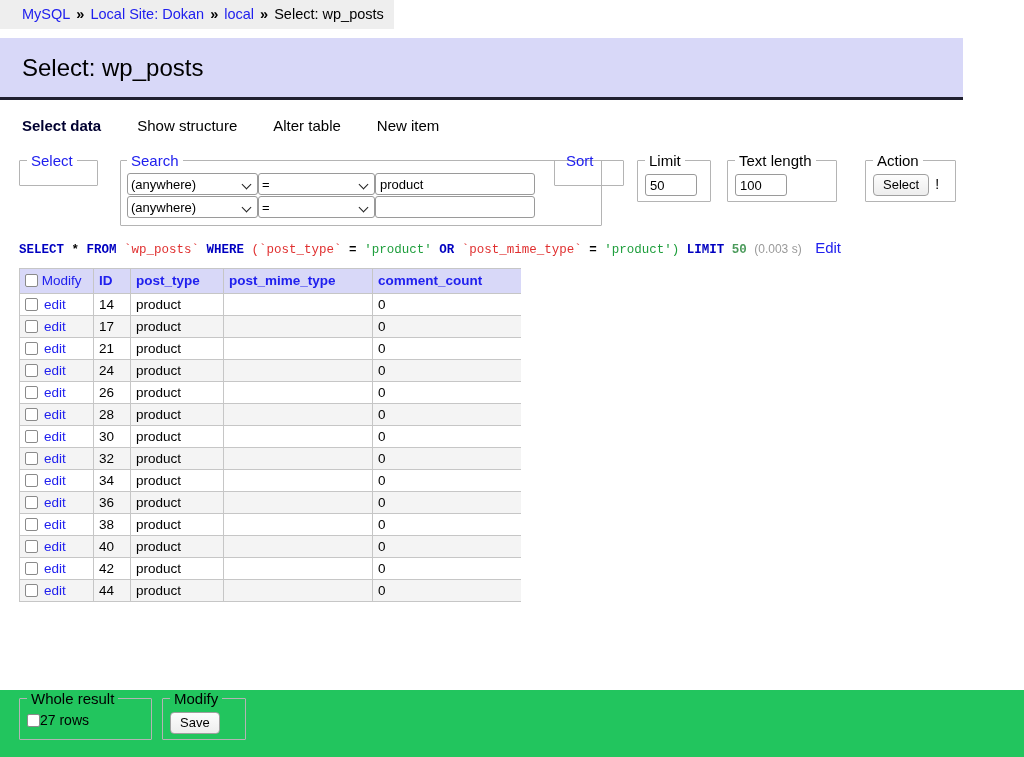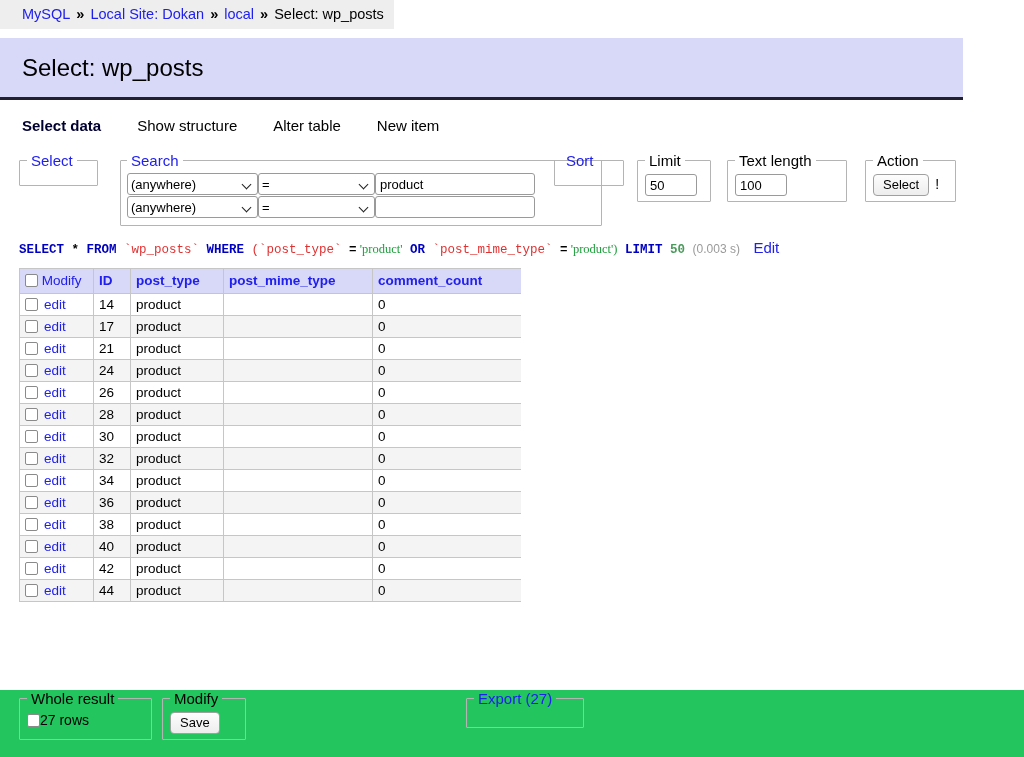--- a/index.html
+++ b/index.html
@@ -91,21 +91,21 @@
     font-size: 15px;
     color: #2020ee;
     white-space: nowrap;
   }
   fieldset.box > legend.plain { color: #000000; }
 
   #fs-select { left: 19px; top: 10px; width: 79px; height: 34px; }
   #fs-search { left: 120px; top: 10px; width: 482px; height: 74px; padding: 4px 6px 6px 6px; }
   #fs-sort   { left: 554px; top: 10px; width: 70px; height: 34px; }
   #fs-limit  { left: 637px; top: 10px; width: 74px; height: 50px; }
-  #fs-length { left: 727px; top: 10px; width: 120px; height: 50px; }
+  #fs-length { left: 727px; top: 10px; width: 110px; height: 50px; }
   #fs-action { left: 865px; top: 10px; width: 91px; height: 50px; }
 
   .search-row {
     display: flex;
     align-items: center;
     margin-bottom: 1px;
   }
   .search-row:last-child { margin-bottom: 0; }
   select.sel {
     font-family: "Liberation Sans", sans-serif;
@@ -170,21 +170,21 @@
   
   #sql-line {
     margin: 14px 0 0 19px;
     font-family: "Liberation Mono", monospace;
     font-size: 12.5px;
     line-height: 15px;
     white-space: nowrap;
   }
   #sql-line .kw   { color: #0000c0; font-weight: bold; }
   #sql-line .idn  { color: #e03030; }
-  #sql-line .str  { color: #1e9e3c; font-family: Liberation Serif, serif; }
+  #sql-line .str  { color: #1e9e3c; }
   #sql-line .num  { color: #4a9a5a; font-weight: bold; }
   #sql-line .pun  { color: #000000; font-weight: bold; }
   #sql-line .time { color: #9a9a9a; font-family: "Liberation Sans", sans-serif; font-size: 12px; }
   #sql-line .editlink {
     color: #2020ee;
     font-family: "Liberation Sans", sans-serif;
     font-size: 15px;
     text-decoration: none;
     margin-left: 6px;
   }
@@ -489,20 +489,17 @@
       <input class="cb" type="checkbox" style=""><span>27 rows</span>
     </label>
   </fieldset>
 
   <fieldset class="box" id="fs-modify">
     <legend class="plain">Modify</legend>
     <button class="btn" type="button">Save</button>
   </fieldset>
 
 
-  <fieldset class="box" id="fs-export">
-    <legend><a href="#" style="color:#2020ee;text-decoration:none">Export (27)</a></legend>
-  </fieldset>
 
 </div>
 
 
 
 
 </body></html>

